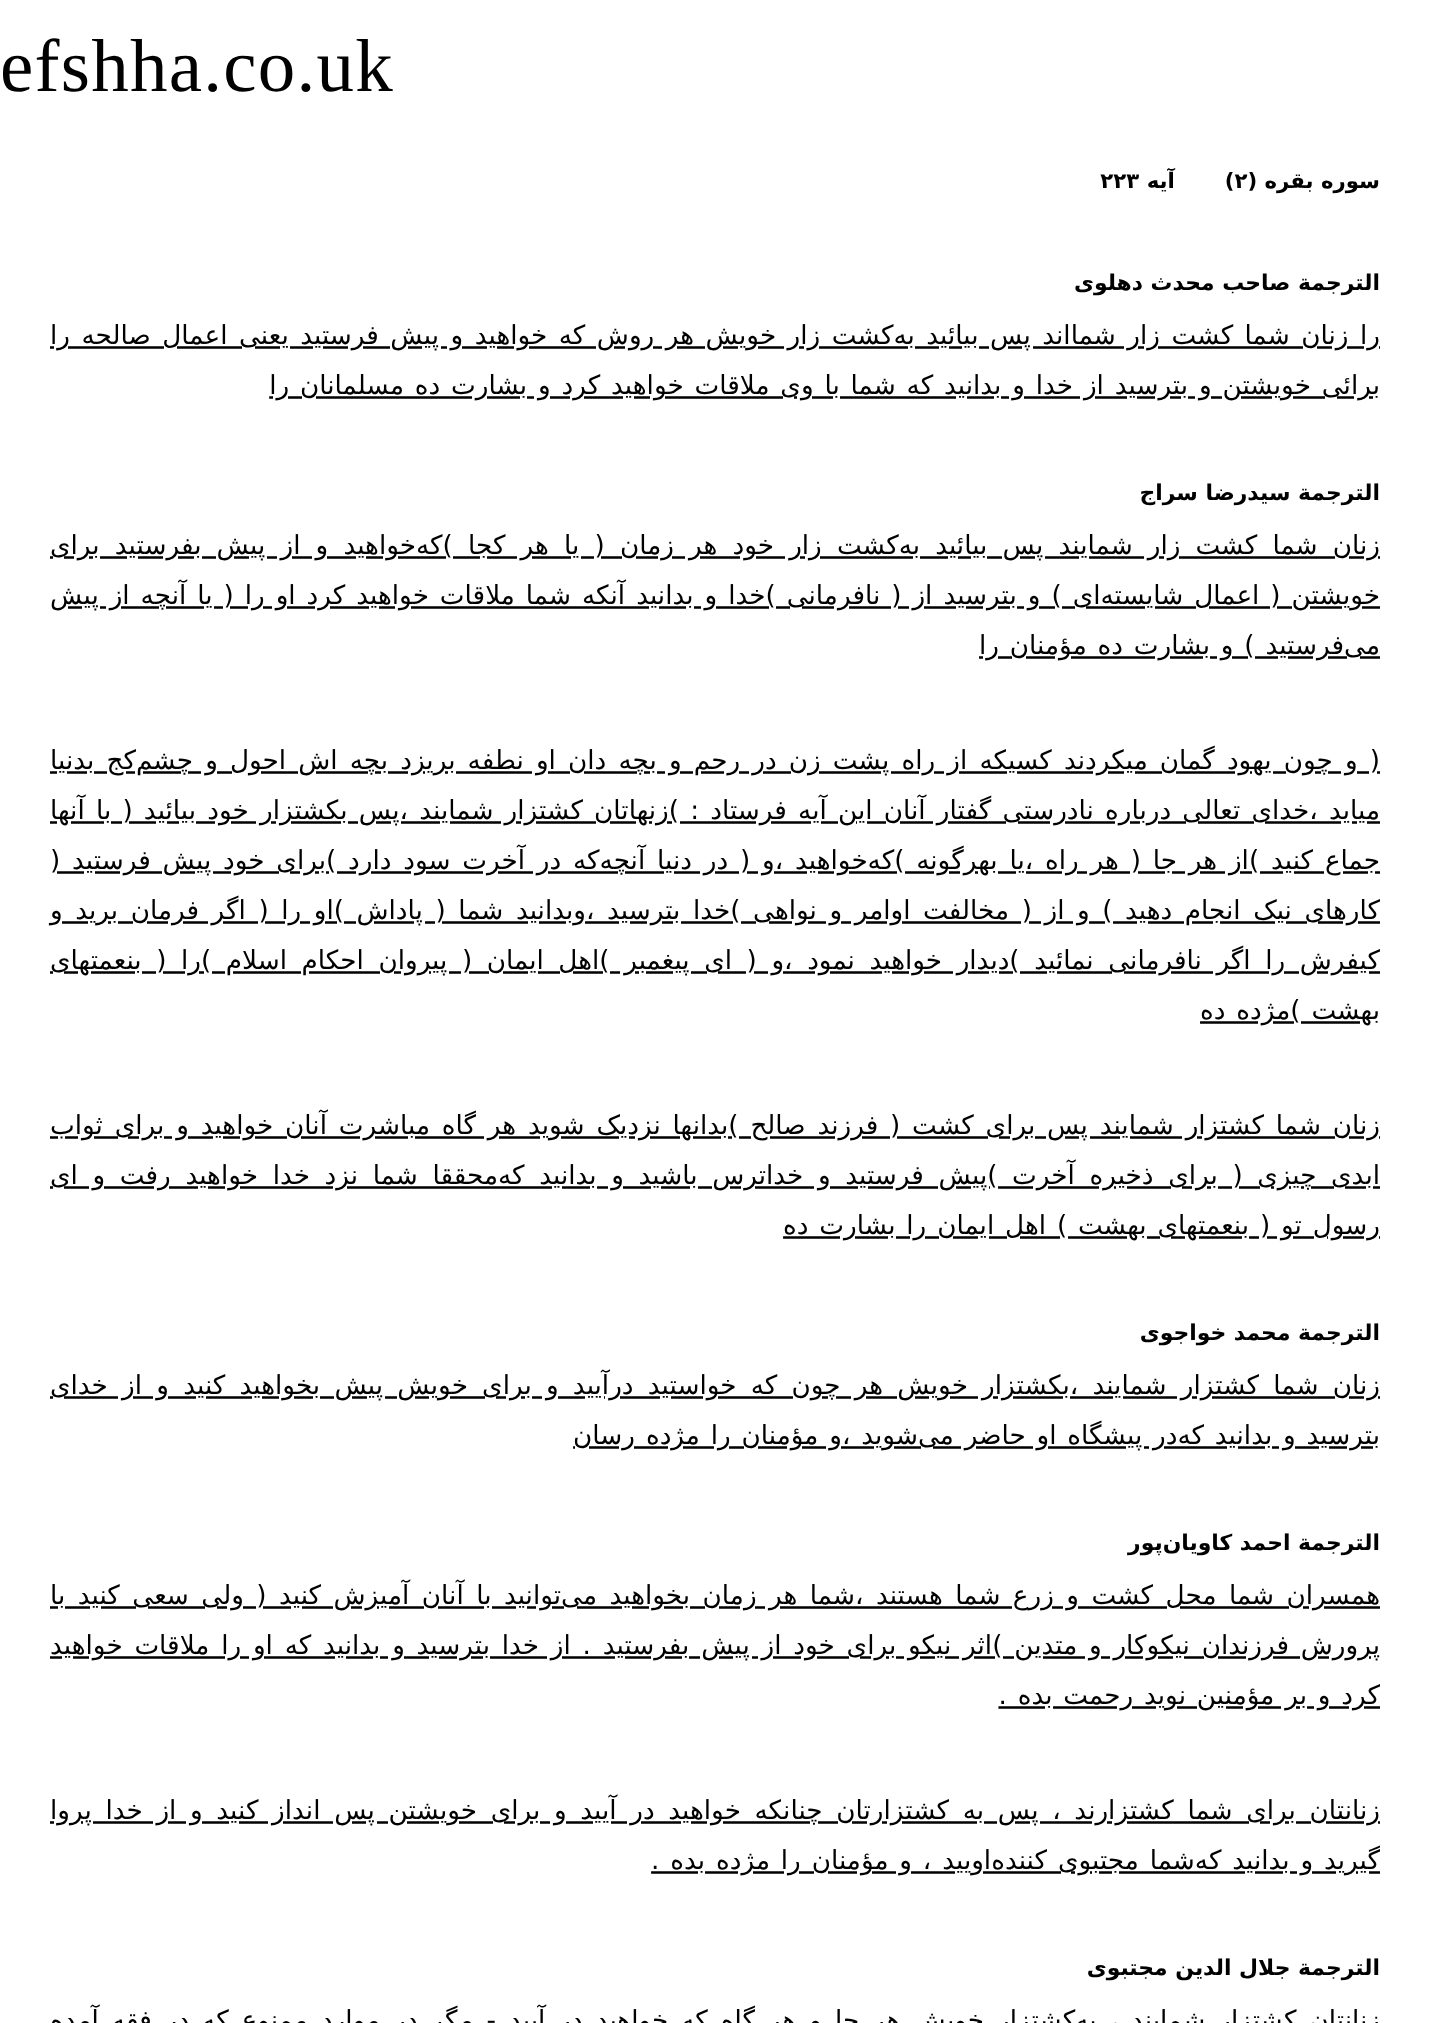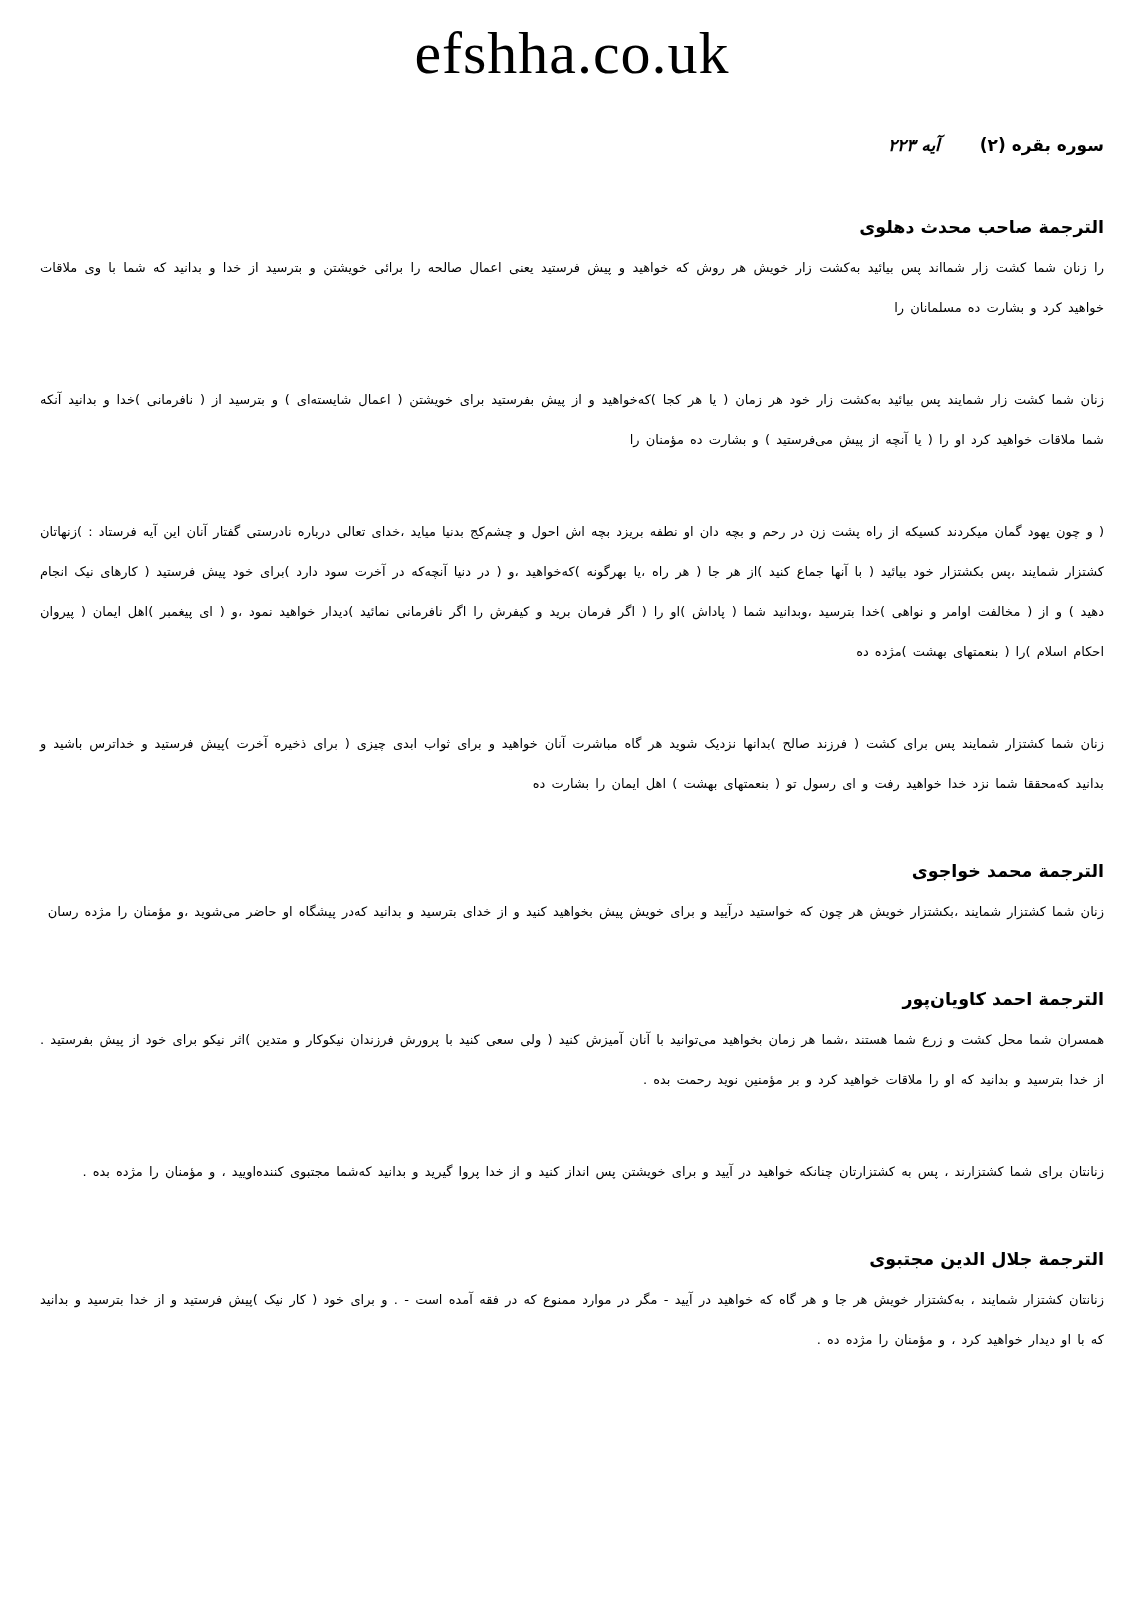--- a/index.html
+++ b/index.html
@@ -11,59 +11,59 @@
   body {
     width: 1144px;
     min-height: 1618px;
     font-family: "DejaVu Sans", sans-serif;
     overflow: hidden;
   }
   .site-title {
     font-family: "Liberation Serif", "DejaVu Serif", serif;
     font-size: 60px;
     font-weight: 400;
-    text-align: center;
+    text-align: left;
     margin-top: 20px;
     line-height: 1.1;
     letter-spacing: 1px;
   }
   .content {
     direction: rtl;
     padding: 0 40px 0 40px;
   }
   .surah-header {
     margin-top: 44px;
     font-size: 17px;
     font-weight: bold;
     text-align: right;
     line-height: 30px;
   }
   .surah-header .ayah {
     margin-right: 34px;
-    font-style: italic;
   }
   .section {
     margin-top: 52px;
   }
   .section:first-of-type {
     margin-top: 6px;
   }
   .section-heading {
     font-size: 17.5px;
     font-weight: bold;
     text-align: right;
     line-height: 30px;
     margin-bottom: 6px;
   }
   .section-body {
-    font-size: 13px;
+    font-size: 21px;
     line-height: 40px;
     text-align: justify;
     text-justify: inter-word;
     word-spacing: 2px;
+    text-decoration: underline;
   }
   .section-body:empty {
     display: none;
   }
 </style>
 </head>
 <body>
 
 <div class="site-title">efshha.co.uk</div>
 
@@ -73,20 +73,21 @@
     <span>سوره بقره (۲)</span>
     <span class="ayah">آیه ۲۲۳</span>
   </div>
 
   <div class="section">
     <div class="section-heading">الترجمة صاحب محدث دهلوی</div>
     <div class="section-body">را زنان شما کشت زار شمااند پس بیائید به‌کشت زار خویش هر روش که خواهید و پیش فرستید یعنی اعمال صالحه را برائی خویشتن و بترسید از خدا و بدانید که شما با وی ملاقات خواهید کرد و بشارت ده مسلمانان را</div>
   </div>
 
   <div class="section">
+    <div class="section-heading">الترجمة سیدرضا سراج</div>
     <div class="section-body">زنان شما کشت زار شمایند پس بیائید به‌کشت زار خود هر زمان ( یا هر کجا )که‌خواهید و از پیش بفرستید برای خویشتن ( اعمال شایسته‌ای ) و بترسید از ( نافرمانی )خدا و بدانید آنکه شما ملاقات خواهید کرد او را ( یا آنچه از پیش می‌فرستید ) و بشارت ده مؤمنان را</div>
   </div>
 
   <div class="section">
     <div class="section-body">( و چون یهود گمان میکردند کسیکه از راه پشت زن در رحم و بچه دان او نطفه بریزد بچه اش احول و چشم‌کج بدنیا میاید ،خدای تعالی درباره نادرستی گفتار آنان این آیه فرستاد : )زنهاتان کشتزار شمایند ،پس بکشتزار خود بیائید ( با آنها جماع کنید )از هر جا ( هر راه ،یا بهرگونه )که‌خواهید ،و ( در دنیا آنچه‌که در آخرت سود دارد )برای خود پیش فرستید ( کارهای نیک انجام دهید ) و از ( مخالفت اوامر و نواهی )خدا بترسید ،وبدانید شما ( پاداش )او را ( اگر فرمان برید و کیفرش را اگر نافرمانی نمائید )دیدار خواهید نمود ،و ( ای پیغمبر )اهل ایمان ( پیروان احکام اسلام )را ( بنعمتهای بهشت )مژده ده</div>
   </div>
 
   <div class="section">
     <div class="section-body">زنان شما کشتزار شمایند پس برای کشت ( فرزند صالح )بدانها نزدیک شوید هر گاه مباشرت آنان خواهید و برای ثواب ابدی چیزی ( برای ذخیره آخرت )پیش فرستید و خداترس باشید و بدانید که‌محققا شما نزد خدا خواهید رفت و ای رسول تو ( بنعمتهای بهشت ) اهل ایمان را بشارت ده</div>
   </div>

